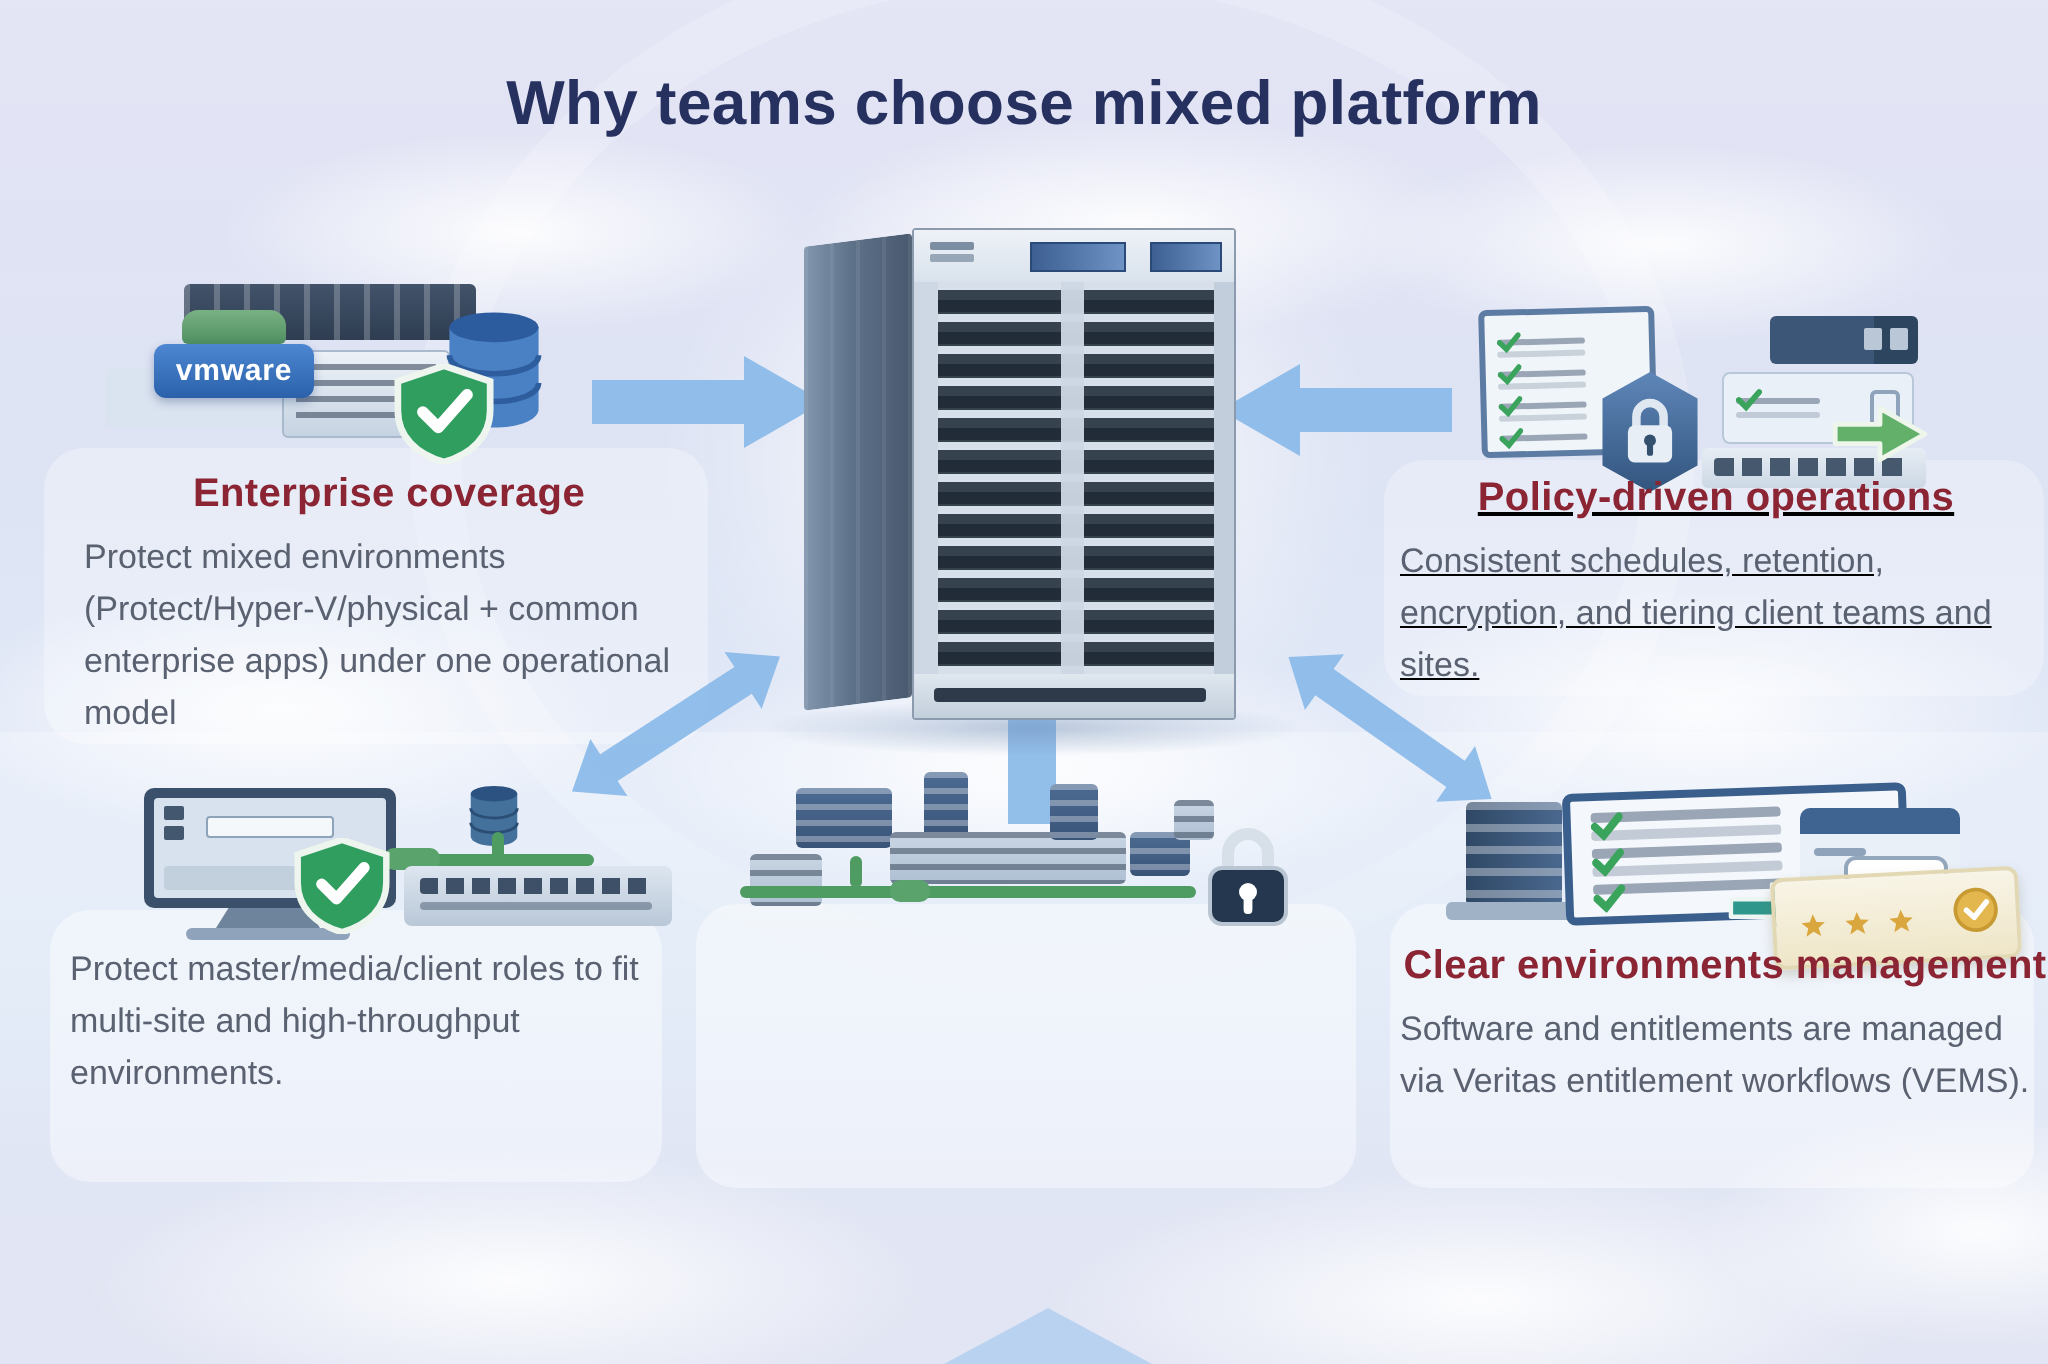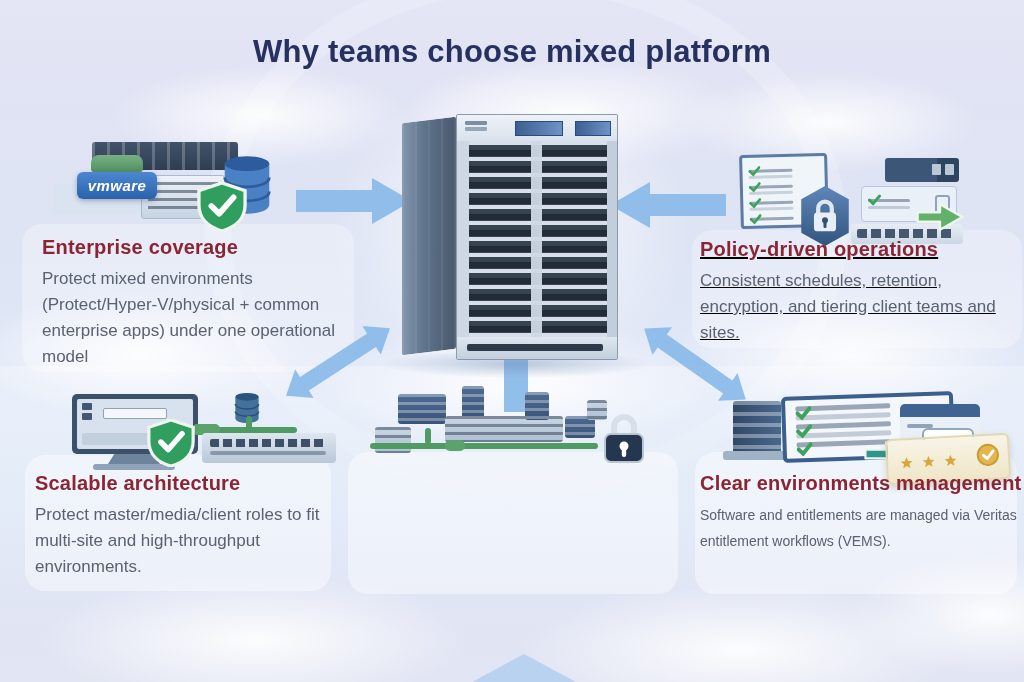--- a/index.html
+++ b/index.html
@@ -30,28 +30,28 @@
   .p-tr{left:692px;top:230px;width:330px;height:118px;background:rgba(255,255,255,.28);}
   .p-bl{left:25px;top:455px;width:306px;height:136px;}
   .p-bm{left:348px;top:452px;width:330px;height:142px;}
   .p-br{left:695px;top:452px;width:322px;height:142px;}
   .bottom-tri{position:absolute;left:472px;top:654px;width:104px;height:28px;
     clip-path:polygon(50% 0,100% 100%,0 100%);background:#b8d2f0;}
   
   .title{position:absolute;left:0;right:0;top:34px;margin:0;text-align:center;
     font-size:31px;font-weight:700;letter-spacing:.2px;color:#27315f;z-index:8;}
   .sec{position:absolute;z-index:7;}
-  .sec h2{margin:0 0 7px;font-size:20px;font-weight:700;text-align:left;color:#8b2433;letter-spacing:.2px;}
+  .sec h2{margin:0 0 7px;font-size:20px;font-weight:700;text-align:center;color:#8b2433;letter-spacing:.2px;}
   .sec p{margin:0;font-size:17px;line-height:26px;color:#5a6170;}
   .sec-ent{left:42px;top:236px;width:305px;}
   .sec-pol{left:700px;top:238px;width:316px;text-decoration:underline;}
   .sec-sca{left:35px;top:472px;width:295px;}
   .sec-ran{left:358px;top:472px;width:312px;}
   .sec-clr{left:700px;top:472px;width:325px;}
-  .sec-clr p{font-size:14px;}
+  .sec-clr p{font-size:17px;}
   
   .arrows{position:absolute;left:0;top:0;z-index:5;pointer-events:none;}
   
   .tower{position:absolute;left:402px;top:106px;width:218px;height:258px;z-index:6;}
   .tower-shadow{position:absolute;left:380px;top:350px;width:272px;height:28px;z-index:5;
     background:radial-gradient(closest-side,rgba(110,140,180,.45),rgba(110,140,180,0));}
   .tw-side{position:absolute;left:0;top:14px;width:54px;height:232px;transform:skewY(-7deg);
     background:
       repeating-linear-gradient(90deg,rgba(255,255,255,.07) 0 2px,rgba(0,0,0,0) 2px 13px),
       linear-gradient(90deg,#8296ae,#5d7189 45%,#49596e);
@@ -65,21 +65,21 @@
   .tw-win2{position:absolute;right:6px;top:6px;width:34px;height:13px;border:1px solid #2c4a77;
     background:linear-gradient(90deg,#3d5f92,#6e93c4);}
   .tw-bays{position:absolute;left:0;right:0;top:26px;bottom:22px;
     background:
       linear-gradient(90deg,#cdd8e4 0 12px,rgba(0,0,0,0) 12px calc(100% - 10px),#c2cedb calc(100% - 10px) 100%),
       linear-gradient(90deg,rgba(0,0,0,0) 0 46%,rgba(205,216,228,.95) 46% 53%,rgba(0,0,0,0) 53% 100%),
       repeating-linear-gradient(180deg,#d6dfea 0 4px,#37424f 4px 9px,#222c38 9px 15px,#37424f 15px 16px);}
   .tw-base{position:absolute;left:0;right:0;bottom:0;height:22px;background:linear-gradient(180deg,#dfe7ef,#c3cfdc);}
   .tw-base-slot{position:absolute;left:10px;right:14px;top:7px;height:7px;background:#2e3a4a;border-radius:2px;}
   
-  .cl{position:absolute;z-index:6;font-style:italic;}
+  .cl{position:absolute;z-index:6;}
   .cl *{position:absolute;}
   .cl-tl{left:45px;top:128px;width:300px;height:112px;}
   .cl-tr{left:722px;top:140px;width:295px;height:112px;}
   .cl-bl{left:50px;top:388px;width:290px;height:105px;}
   .cl-bm{left:368px;top:382px;width:290px;height:108px;}
   .cl-br{left:708px;top:388px;width:305px;height:108px;}
   .rows-dark{background-image:repeating-linear-gradient(180deg,rgba(47,62,82,.55) 0 3px,rgba(0,0,0,0) 3px 8px);}
   .ln{height:3px;background:#9aa6b6;border-radius:2px;position:static!important;}
   
   .tl-srv-back{left:8px;top:56px;width:92px;height:30px;background:#d9e3ee;border-radius:3px;opacity:.85;}
@@ -396,21 +396,20 @@
 
   <section class="sec sec-ent">
     <h2>Enterprise coverage</h2>
     <p>Protect mixed environments (Protect/Hyper-V/physical + common enterprise apps) under one operational model</p>
   </section>
   <section class="sec sec-pol">
     <h2>Policy-driven operations</h2>
     <p>Consistent schedules, retention, encryption, and tiering client teams and sites.</p>
   </section>
   <section class="sec sec-sca">
-    <h2>Scalable architecture</h2>
     <p>Protect master/media/client roles to fit multi-site and high-throughput environments.</p>
   </section>
   <section class="sec sec-clr">
     <h2>Clear environments management</h2>
     <p>Software and entitlements are managed via Veritas entitlement workflows (VEMS).</p>
   </section>
 
 </div>
 
 </body></html>

